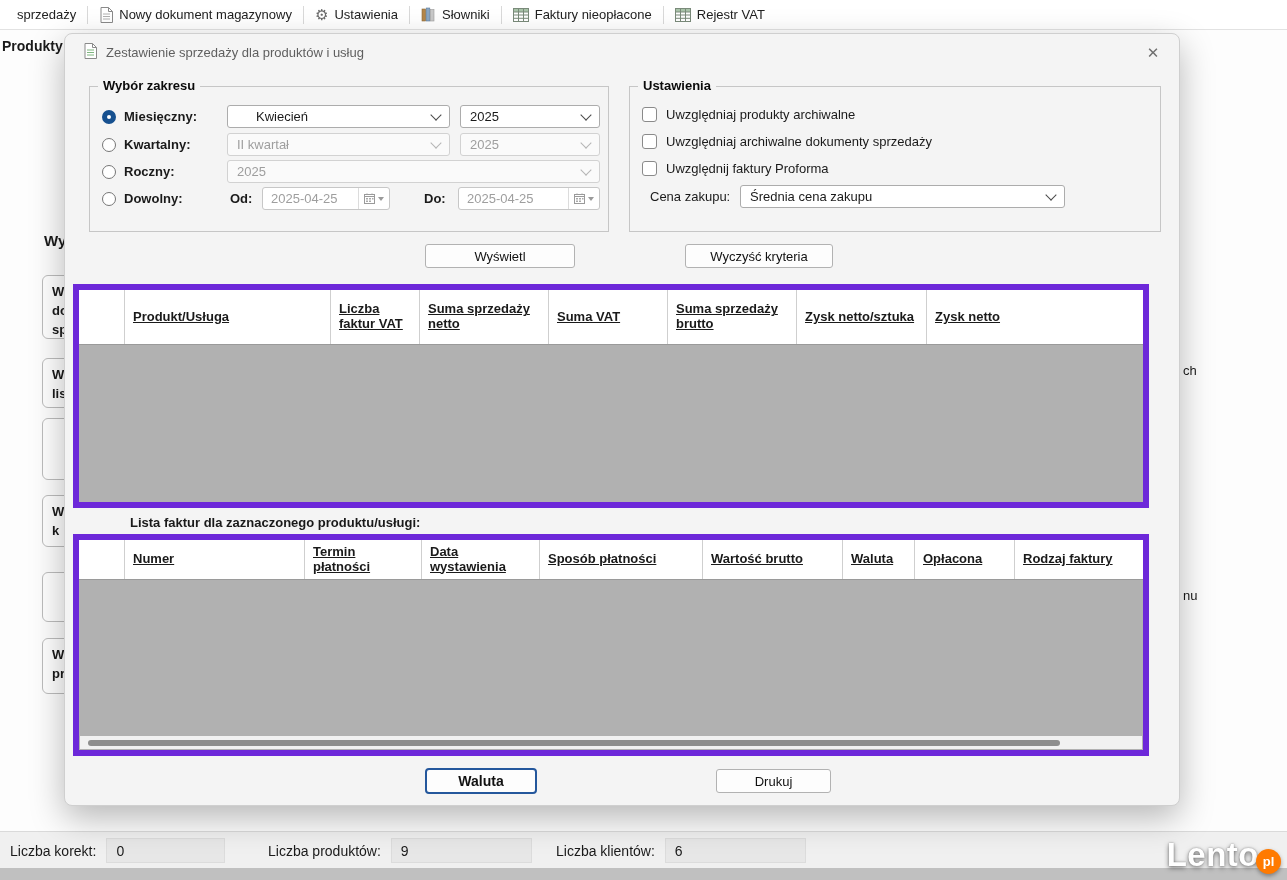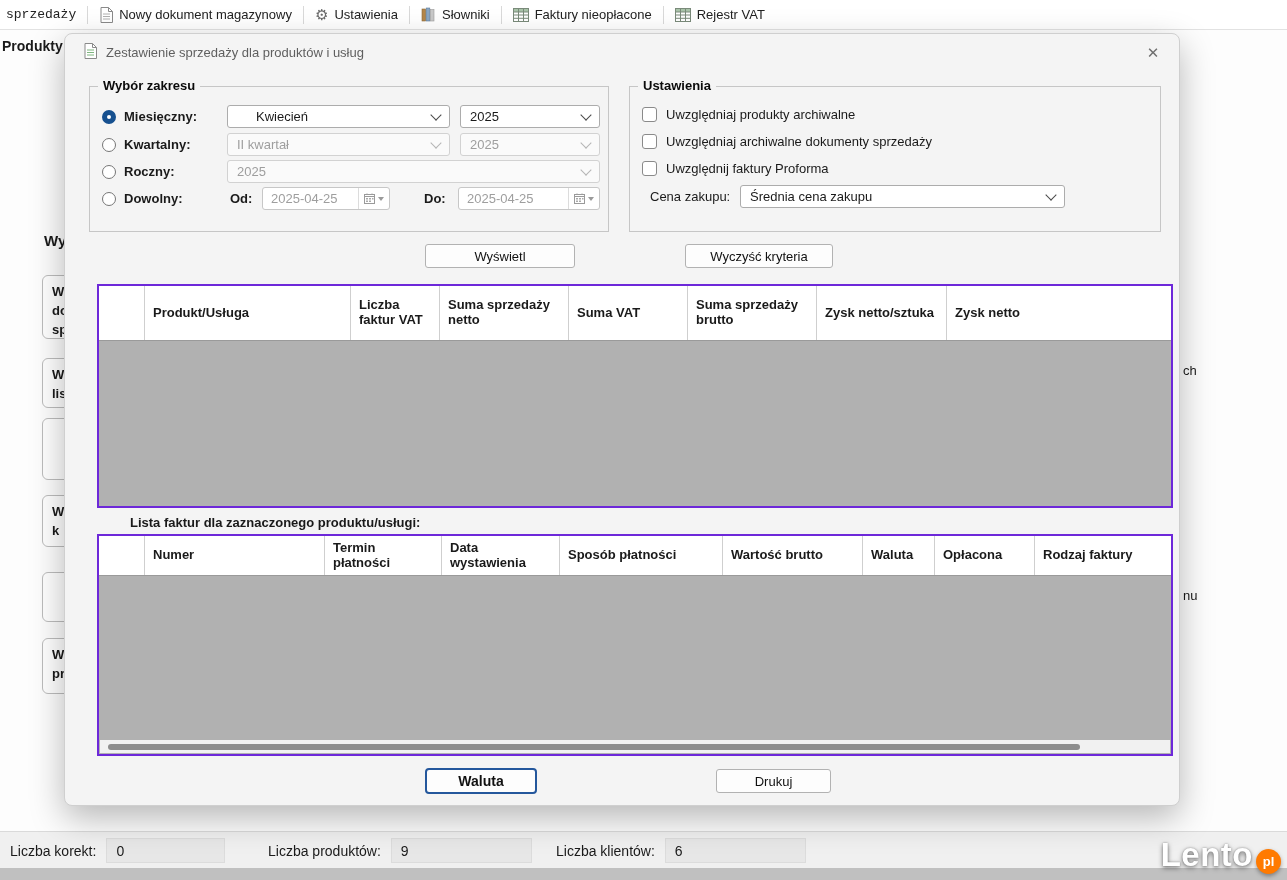--- a/index.html
+++ b/index.html
@@ -6,21 +6,21 @@
   html,body { width:1287px; height:880px; }
   body {
     font-family:"Liberation Sans", sans-serif;
     background:#fdfdfd; position:relative; overflow:hidden; color:#1a1a1a;
   }
 
   
   .toolbar { position:absolute; top:0; left:0; right:0; height:30px; background:#ffffff;
              border-bottom:1px solid #e2e2e2; display:flex; align-items:center; font-size:13px; color:#222; z-index:3; }
   .tb-item { display:flex; align-items:center; gap:6px; padding:0 11px; height:100%; cursor:default; white-space:nowrap; }
-  .tb-item:first-child { padding-left:6px;font-family:Liberation Mono, monospace; }
+  .tb-item:first-child { padding-left:17px; }
   .tb-sep { width:1px; height:18px; background:#d9d9d9; flex:none; }
   .tb-icon { display:flex; align-items:center; }
   .gear-glyph { font-size:15px; color:#6a6a6a; line-height:1; }
 
   
   .bg-frag { position:absolute; z-index:1; }
   .bg-products { left:2px; top:38px; font-weight:bold; font-size:14px; }
   .bg-heading { left:44px; top:232px; font-weight:bold; font-size:15px; }
   .bg-btn { position:absolute; left:42px; width:60px; border:1px solid #bdbdbd; border-radius:6px; background:#fff;
             font-weight:bold; font-size:13px; padding:7px 0 7px 9px; white-space:pre-line; line-height:1.45; z-index:1; }
@@ -64,21 +64,21 @@
   .cena-label { position:absolute; left:20px; top:102px; font-size:13px; }
 
   .btn { position:absolute; background:#fdfdfd; border:1px solid #b2b2b2; border-radius:3px; font-size:13px;
          display:flex; align-items:center; justify-content:center; cursor:pointer; color:#111; }
   .btn-show  { left:360px; top:210px; width:150px; height:24px; }
   .btn-clear { left:620px; top:210px; width:148px; height:24px; }
   .btn-close-main { left:360px; top:734px; width:112px; height:26px; border:2px solid #24579c; border-radius:4px;
                     font-weight:bold; font-size:14px; }
   .btn-print { left:651px; top:735px; width:115px; height:24px; }
 
-  .tbl { position:absolute; left:32px; width:1076px; border:2px solid #6d28d9; background:#b1b1b1; overflow:hidden; }
+  .tbl { position:absolute; left:8px; width:1076px; border:6px solid #6d28d9; background:#b1b1b1; overflow:hidden;text-decoration:underline; }
   .tbl1 { top:250px; height:224px; }
   .tbl2 { top:500px; height:222px; }
   .tbl-head { display:flex; background:#ffffff; border-bottom:1px solid #9a9a9a; overflow:hidden; }
   .tbl1 .tbl-head { height:55px; }
   .tbl2 .tbl-head { height:40px; }
   .th { flex:none; font-weight:bold; font-size:13px; padding:3px 8px; border-right:1px solid #cfcfcf;
         display:flex; align-items:center; line-height:1.12; overflow:hidden; }
   .th:last-child { border-right:none; }
   .tbl-body { position:absolute; left:0; right:0; bottom:0; background:#b1b1b1; }
   .tbl1 .tbl-body { top:55px; }
@@ -91,21 +91,21 @@
   
   .statusbar { position:absolute; left:0; right:0; top:831px; height:37px; background:#f0f0f0;
                border-top:1px solid #dadada; font-size:14px; z-index:2; }
   .sb-field { position:absolute; top:6px; display:flex; align-items:center; gap:10px; height:25px; }
   .sb-f0 { left:10px; }  .sb-f1 { left:268px; }  .sb-f2 { left:556px; }
   .sb-box { height:25px; background:#e7e7e7; border:1px solid #dcdcdc; display:flex; align-items:center;
             padding:0 9px; font-size:14px; }
   .sb-b0 { width:119px; } .sb-b1 { width:141px; } .sb-b2 { width:141px; }
   .bottom-strip { position:absolute; left:0; right:0; top:868px; height:12px; background:#c0c0c0; z-index:2; }
 
-  .lento { position:absolute; right:6px; top:836px; display:flex; align-items:flex-start; z-index:20;gap:6px; }
+  .lento { position:absolute; right:6px; top:836px; display:flex; align-items:flex-start; z-index:20; }
   .lento-text { font-weight:bold; font-size:33px; color:#ffffff; letter-spacing:0.5px;
                 text-shadow:0 2px 5px rgba(0,0,0,0.5), 0 0 2px rgba(0,0,0,0.35); }
   .lento-pl { width:25px; height:25px; background:#ff7a00; border-radius:50%; color:#fff; font-weight:bold;
               font-size:13px; display:flex; align-items:center; justify-content:center; margin-left:-3px; margin-top:13px;
               box-shadow:0 2px 4px rgba(0,0,0,0.35); }
 </style>
 </head>
 <body>
 
 <div class="toolbar">

